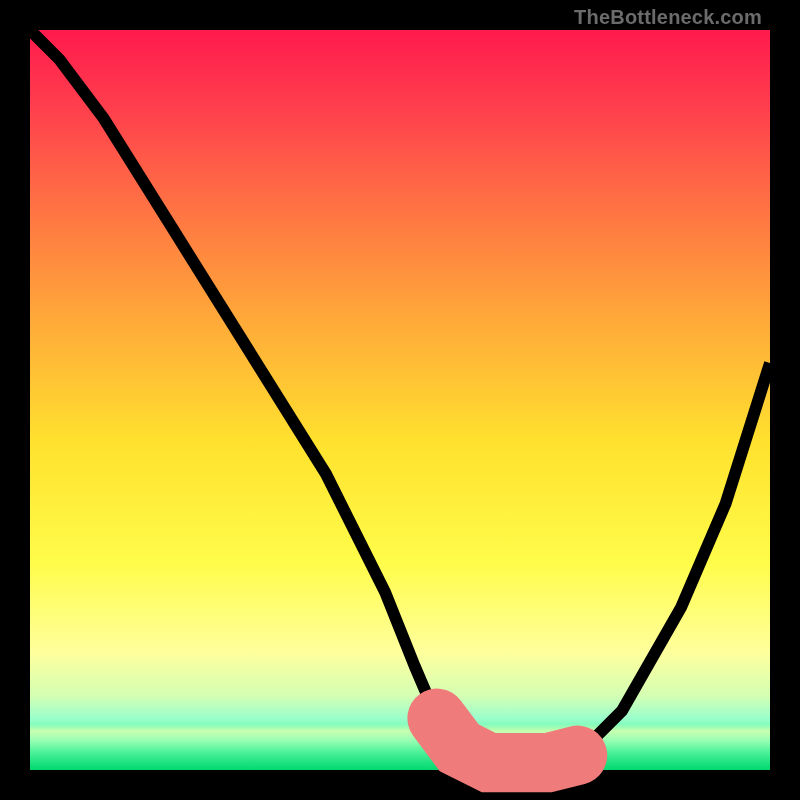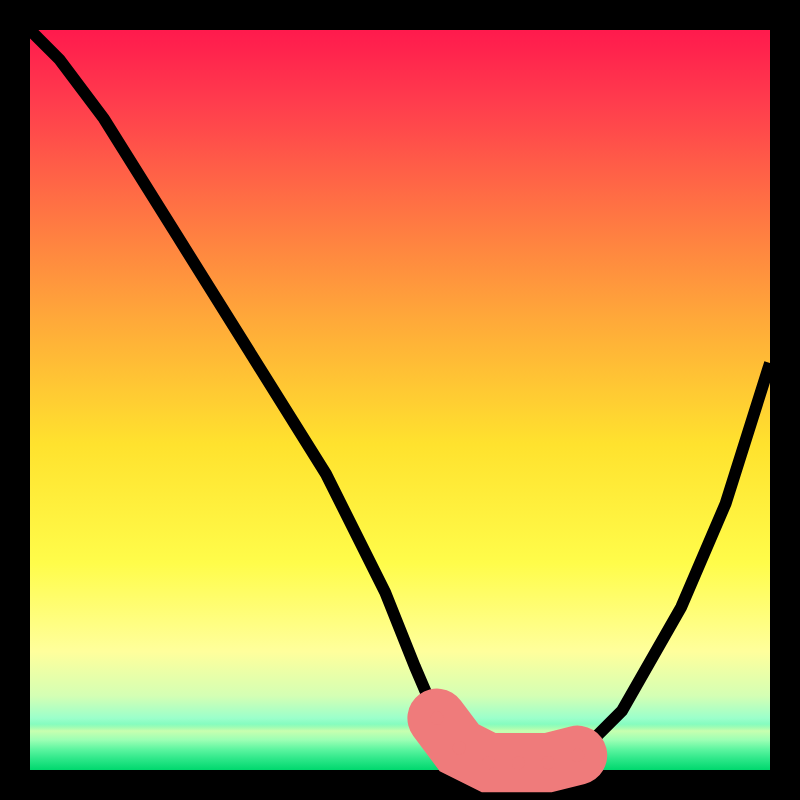--- a/index.html
+++ b/index.html
@@ -88,20 +88,21 @@
   }
 </style>
 </head>
 <body>
 
 <div class="frame">
   <div class="plot">
     <div class="plot-green-band"></div>
   </div>
 
+  <div class="watermark">TheBottleneck.com</div>
 
   <svg class="curve" viewBox="0 0 100 100" preserveAspectRatio="none">
     <path class="main-line" d="M0 0 L4 4 L10 12 L20 28 L30 44 L40 60 L48 76 L52 86 L55 93 L58 97 L62 99 L66 99 L70 99 L74 98 L80 92 L88 78 L94 64 L100 45"></path>
     <path class="pink-line" d="M55 93 L58 97 L62 99 L66 99 L70 99 L74 98"></path>
     <g>
         <circle cx="55" cy="93" r="0.9" class="dot"></circle>
         <circle cx="58" cy="97" r="0.9" class="dot"></circle>
         <circle cx="62" cy="99" r="0.9" class="dot"></circle>
         <circle cx="66" cy="99" r="0.9" class="dot"></circle>
         <circle cx="70" cy="99" r="0.9" class="dot"></circle>

